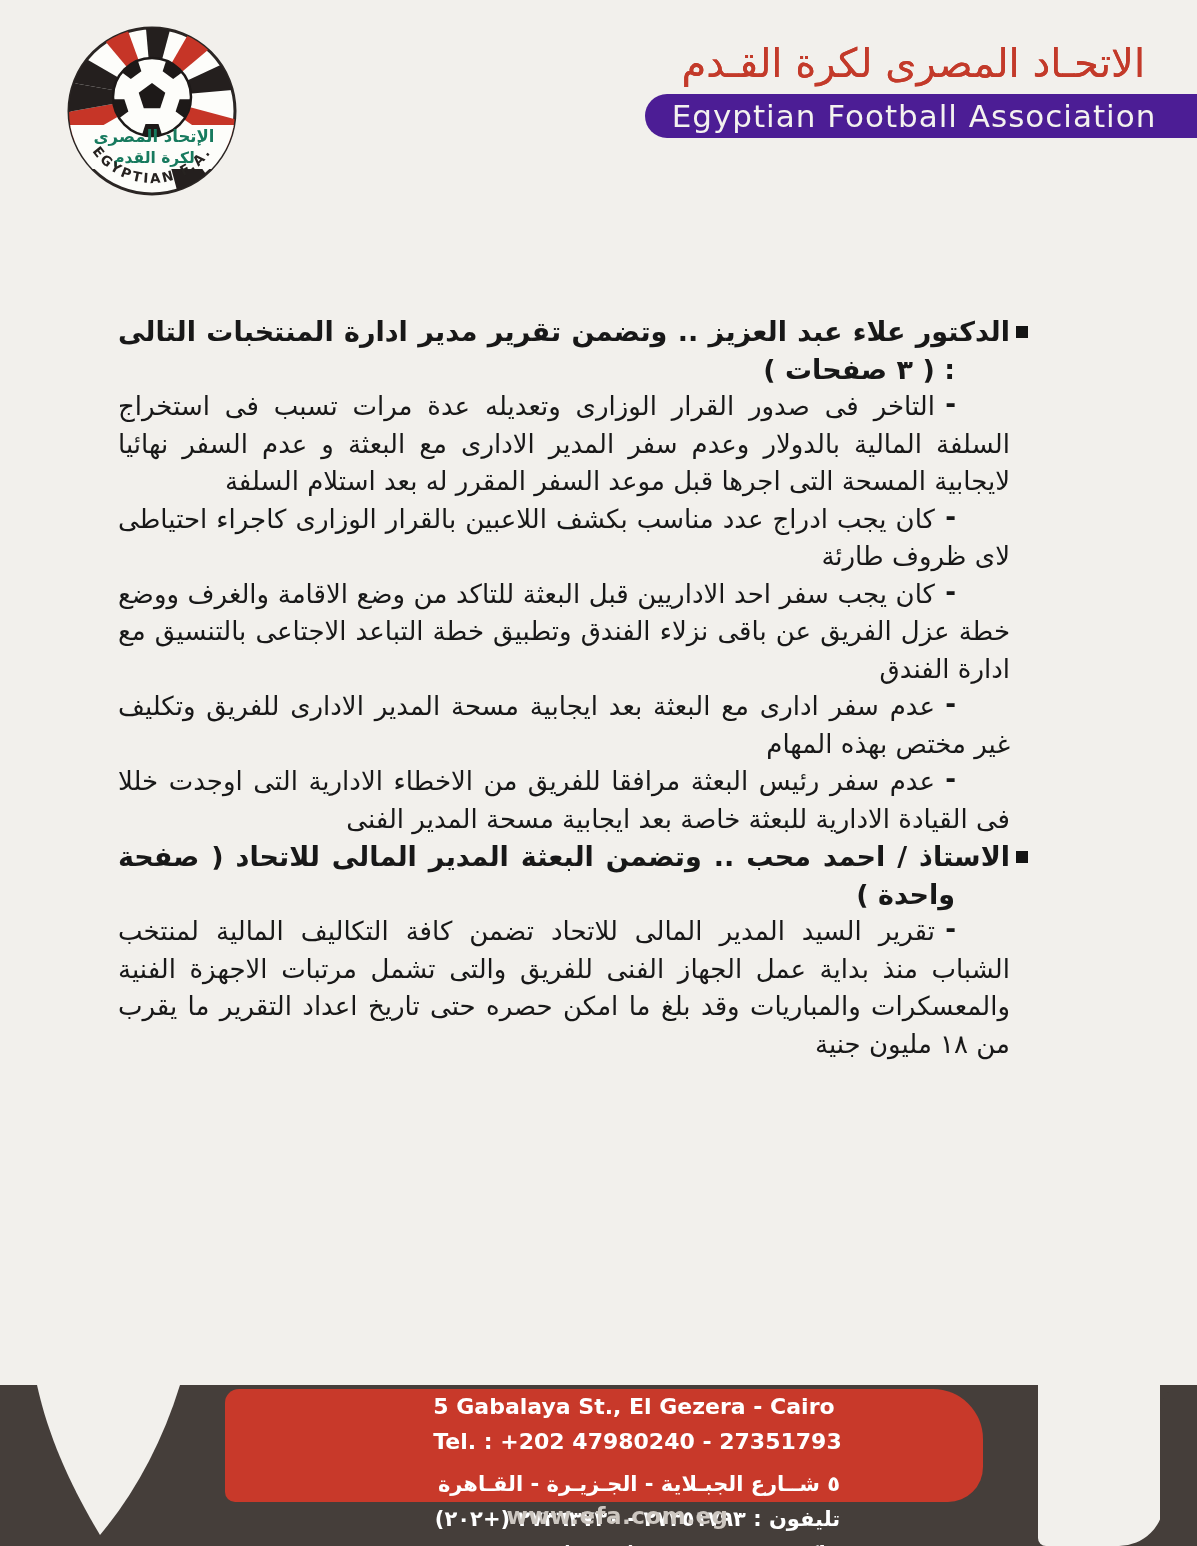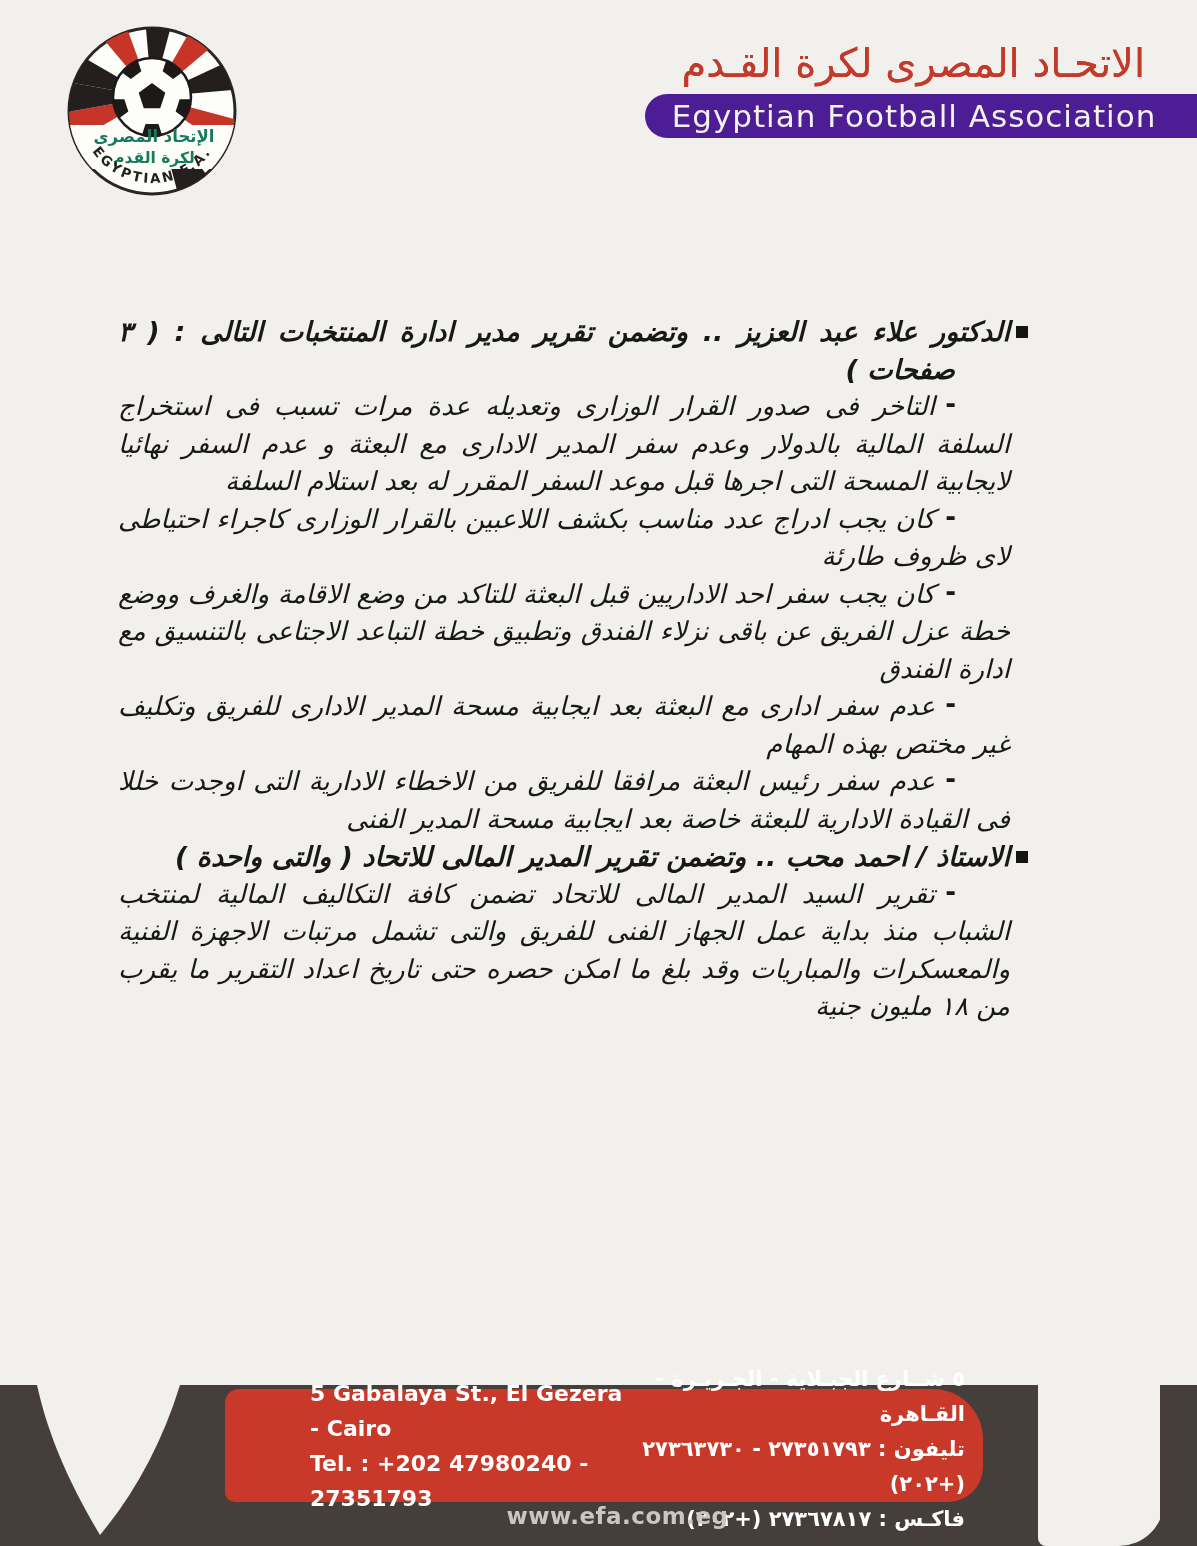--- a/index.html
+++ b/index.html
@@ -30,21 +30,21 @@
   }
   .header-band span{font-size:31px;letter-spacing:1px;font-weight:500;}
 
   
   .report-body{
     position:absolute;top:313px;left:118px;right:167px;
     direction:rtl;color:#181818;
     font-size:26px;line-height:37.5px;
   }
   .item{position:relative;padding-right:20px;}
-  .item .text{text-align:justify;font-style:italic;}
+  .item .text{text-align:justify;}
   .lvl1 .text{font-weight:bold;padding-right:55px;text-indent:-55px;font-size:27px;}
   .lvl2 .text{text-indent:75px;}
   .lvl1 .marker{
     position:absolute;right:2px;top:13px;width:12px;height:12px;background:#141414;
   }
   .lvl2 .marker{
     position:absolute;right:74px;top:-2px;font-size:26px;font-weight:bold;
   }
 
   
@@ -63,20 +63,21 @@
   }
   .dark-corner-right:before{
     content:"";position:absolute;inset:0;background:#453e3a;border-top-left-radius:26px;
   }
   .contact-box{
     position:absolute;left:225px;top:4px;width:758px;height:113px;
     background:#c8392a;border-radius:14px 50px 35px 10px;
     display:flex;align-items:center;justify-content:space-between;
     box-sizing:border-box;padding:0 18px 0 85px;
     color:#ffffff;
+    flex-direction:column;
   }
   .contact-en{font-weight:bold;font-size:22px;line-height:35px;text-align:left;}
   .contact-ar{direction:rtl;font-weight:bold;font-size:21px;line-height:35px;text-align:right;margin-top:8px;}
   .website{
     position:absolute;left:0;top:118px;width:100%;
     text-align:center;padding-left:38px;box-sizing:border-box;
     color:#ccc6c0;font-size:23px;font-weight:bold;letter-spacing:0.5px;
   }
 </style>
 </head>
@@ -151,21 +152,21 @@
       <div class="item lvl2">
         <span class="marker">-</span>
         <div class="text">عدم سفر ادارى مع البعثة بعد ايجابية مسحة المدير الادارى للفريق وتكليف غير مختص بهذه المهام</div>
       </div>
       <div class="item lvl2">
         <span class="marker">-</span>
         <div class="text">عدم سفر رئيس البعثة مرافقا للفريق من الاخطاء الادارية التى اوجدت خللا فى القيادة الادارية للبعثة خاصة بعد ايجابية مسحة المدير الفنى</div>
       </div>
       <div class="item lvl1">
         <span class="marker"></span>
-        <div class="text">الاستاذ / احمد محب .. وتضمن تقرير المدير المالى للاتحاد ( والتى واحدة )</div>
+        <div class="text">الاستاذ / احمد محب .. وتضمن البعثة المدير المالى للاتحاد ( صفحة واحدة )</div>
       </div>
       <div class="item lvl2">
         <span class="marker">-</span>
         <div class="text">تقرير السيد المدير المالى للاتحاد تضمن كافة التكاليف المالية لمنتخب الشباب منذ بداية عمل الجهاز الفنى للفريق والتى تشمل مرتبات الاجهزة الفنية والمعسكرات والمباريات وقد بلغ ما امكن حصره حتى تاريخ اعداد التقرير ما يقرب من ١٨ مليون جنية</div>
       </div>
     </main>
 
   <footer class="footer-band">
     <svg class="swoosh-left" width="170" height="161" viewBox="0 0 170 161">
       <path d="M12,0 H155 C137,58 110,108 75,150 C48,105 24,55 12,0 Z" fill="#f2f0ec"></path>

